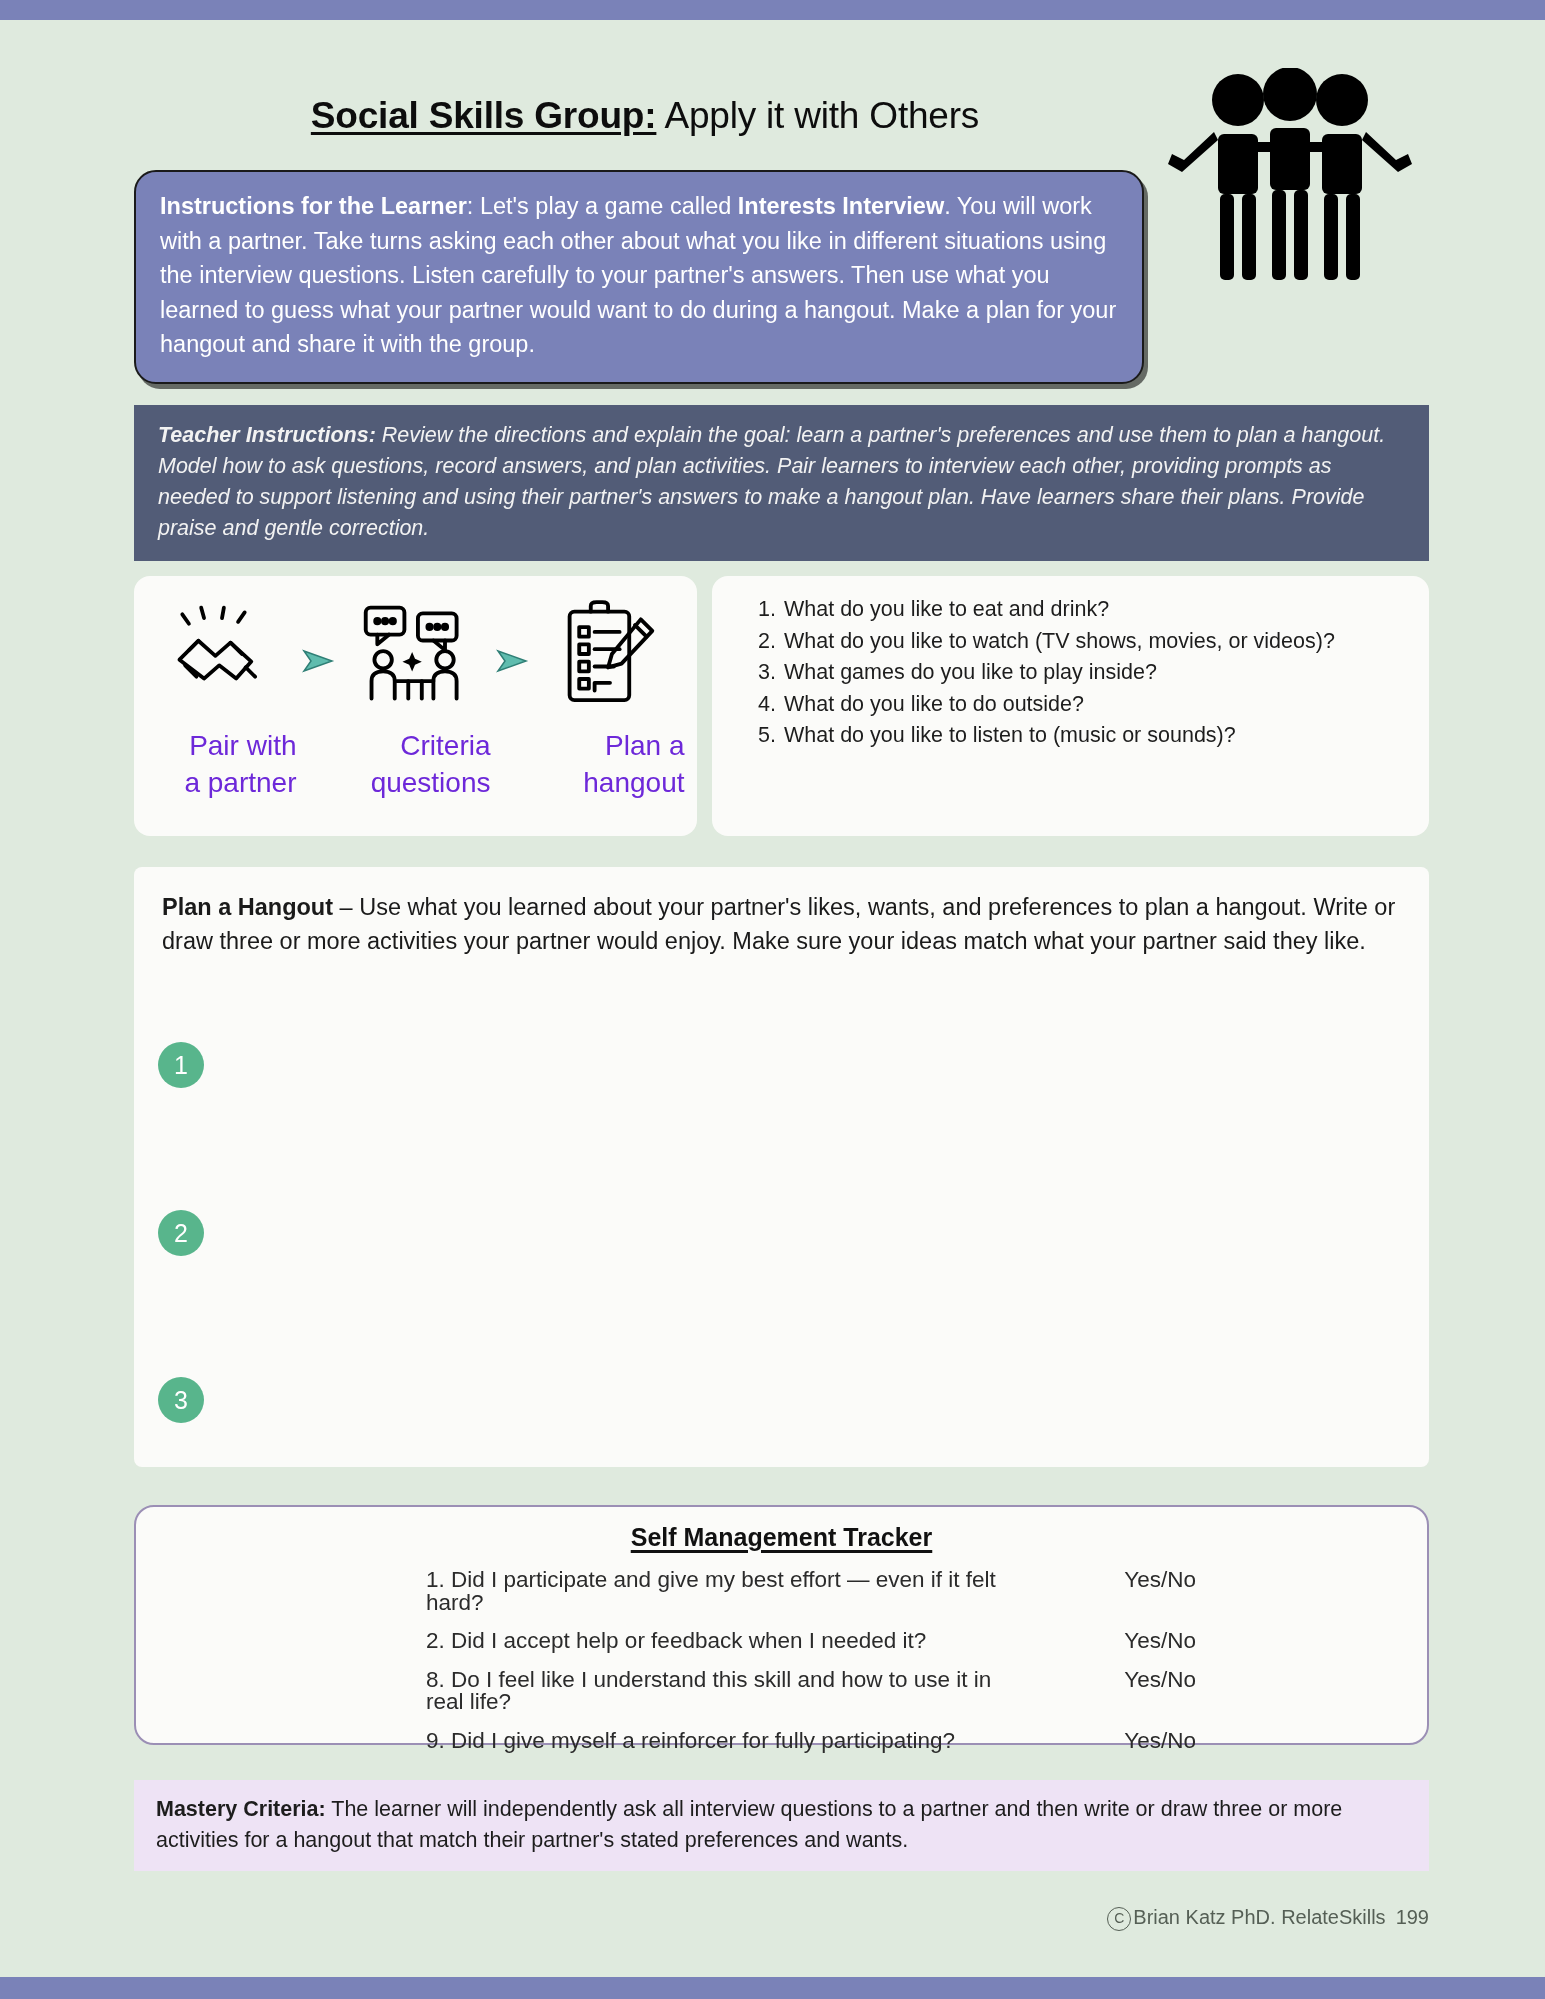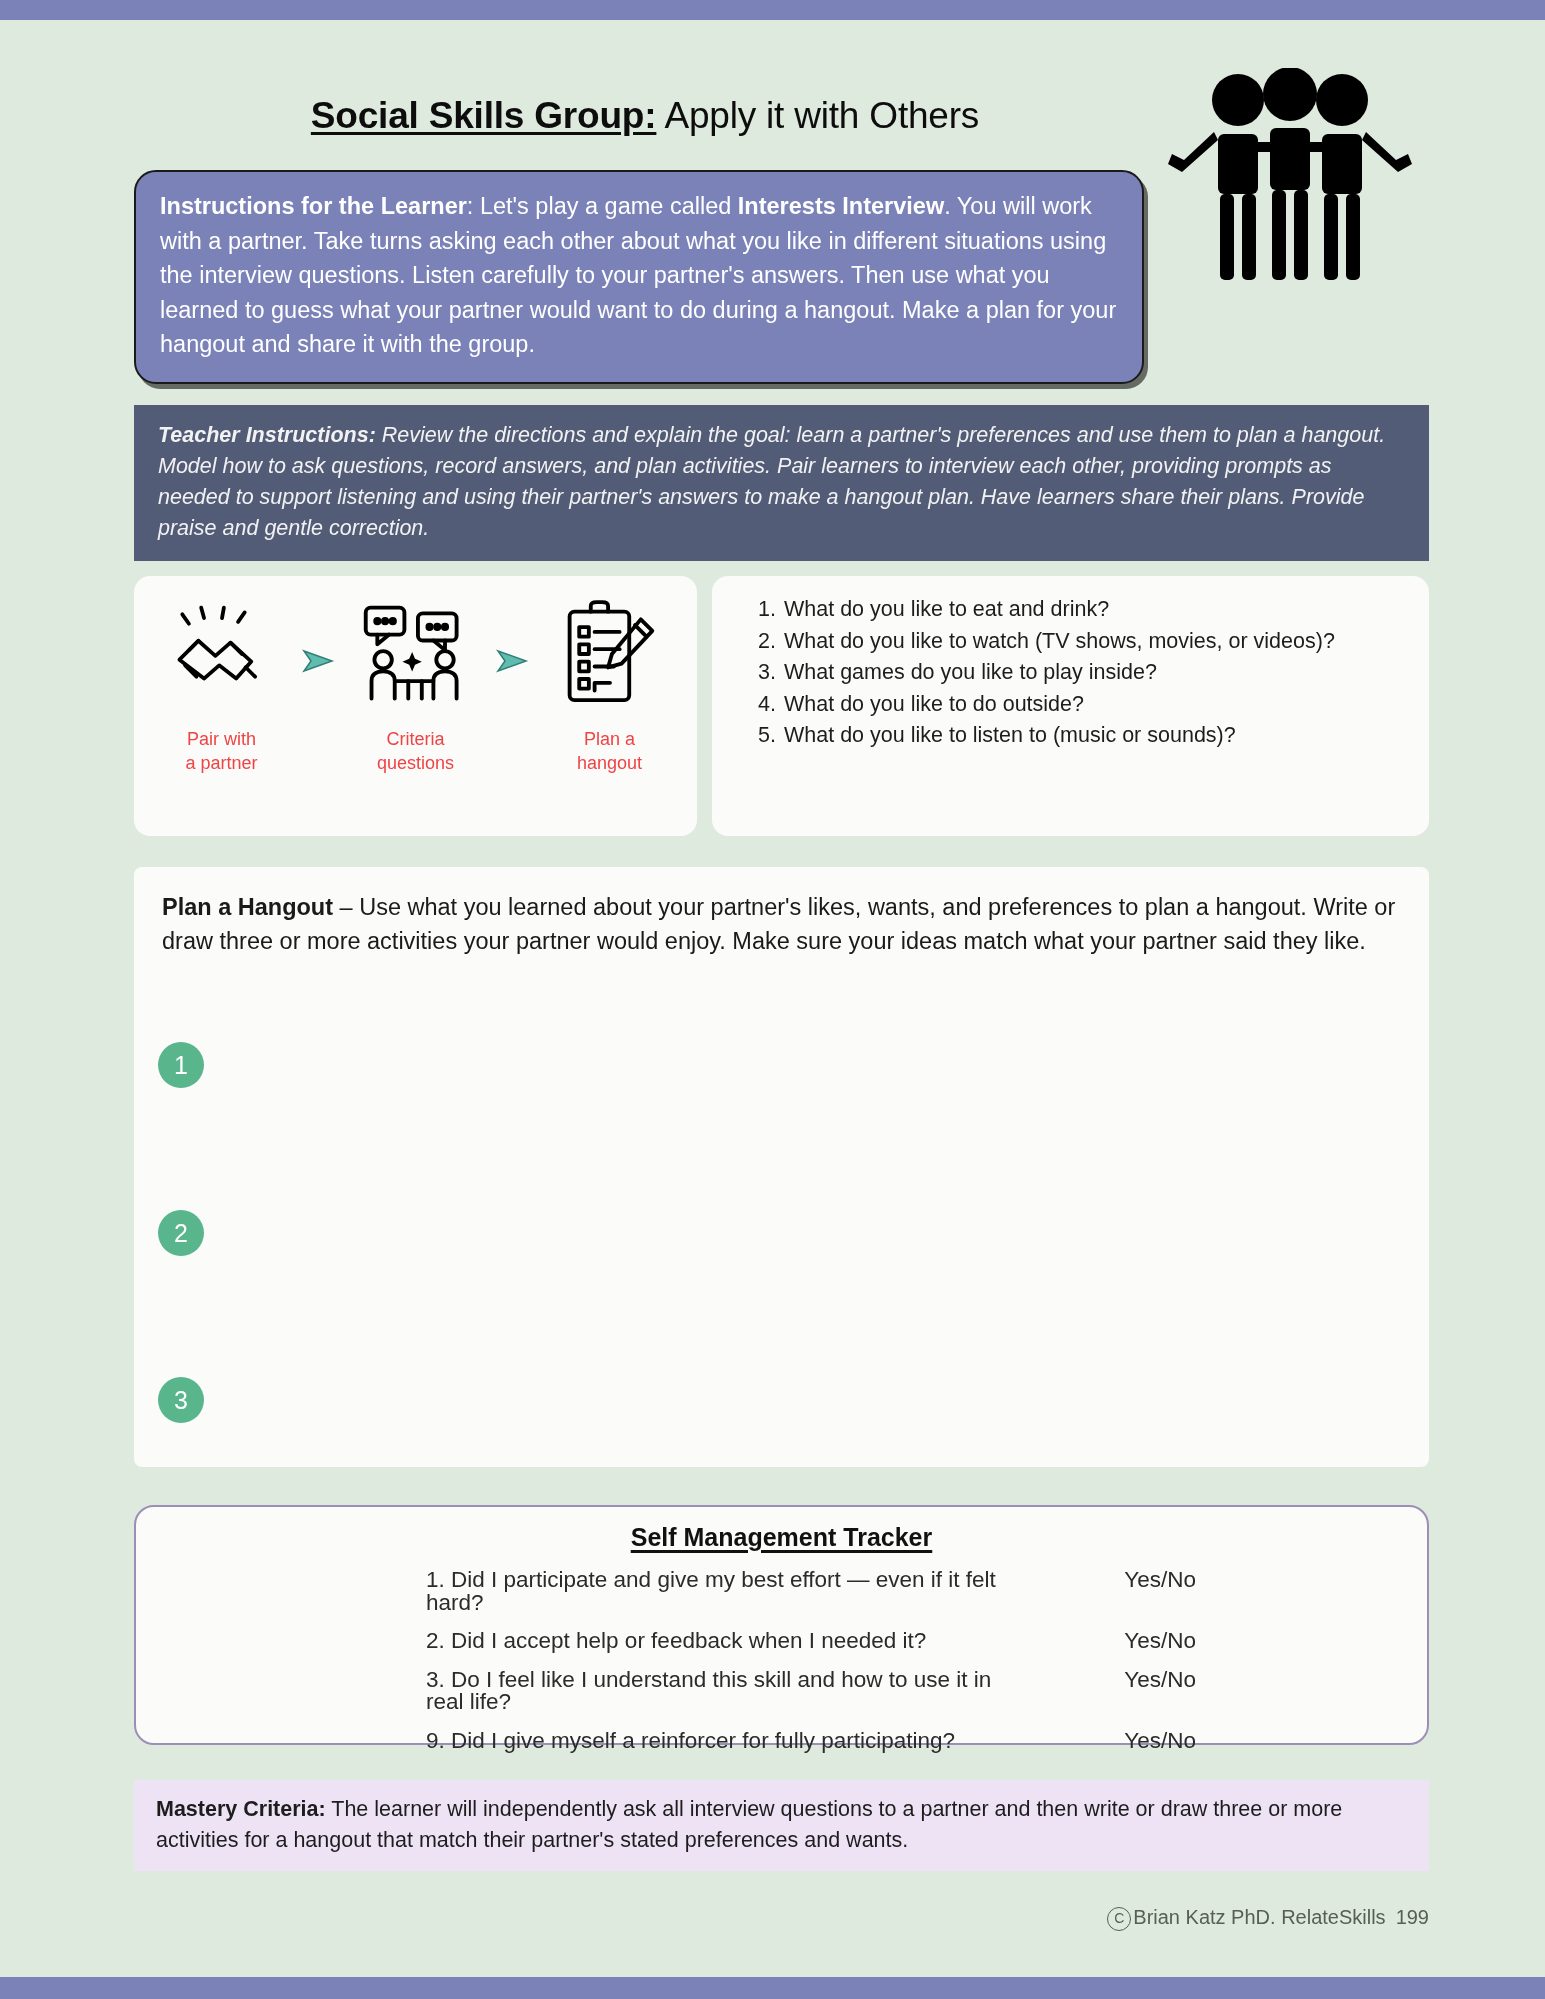--- a/index.html
+++ b/index.html
@@ -117,23 +117,24 @@
     text-align: center;
   }
   .step-icon {
     height: 112px;
     display: flex;
     align-items: center;
     justify-content: center;
   }
   .step-label {
     margin-top: 18px;
-    font-size: 18px;
-    color: #ef4444;
+    font-size: 28px;
+    color: #6d28d9;
     line-height: 1.32;
+    text-align: right;
   }
   .arrow {
     width: 34px;
     margin-top: 50px;
     flex: 0 0 auto;
   }
 
   
   .questions-card {
     position: absolute;
@@ -426,21 +427,21 @@
     <div class="tracker-title">Self Management Tracker</div>
     <div class="tracker-row">
       <div class="tracker-q">1. Did I participate and give my best effort — even if it felt hard?</div>
       <div class="tracker-a">Yes/No</div>
     </div>
     <div class="tracker-row">
       <div class="tracker-q">2. Did I accept help or feedback when I needed it?</div>
       <div class="tracker-a">Yes/No</div>
     </div>
     <div class="tracker-row">
-      <div class="tracker-q">3. Do I feel like I understand this skill and how to use it in real life?</div>
+      <div class="tracker-q">8. Do I feel like I understand this skill and how to use it in real life?</div>
       <div class="tracker-a">Yes/No</div>
     </div>
     <div class="tracker-row">
       <div class="tracker-q">9. Did I give myself a reinforcer for fully participating?</div>
       <div class="tracker-a">Yes/No</div>
     </div>
   </div>
 
   <div class="mastery-box">
     <b>Mastery Criteria:</b><span> The learner will independently ask all interview questions to a partner and then write or draw three or more activities for a hangout that match their partner's stated preferences and wants.</span>

